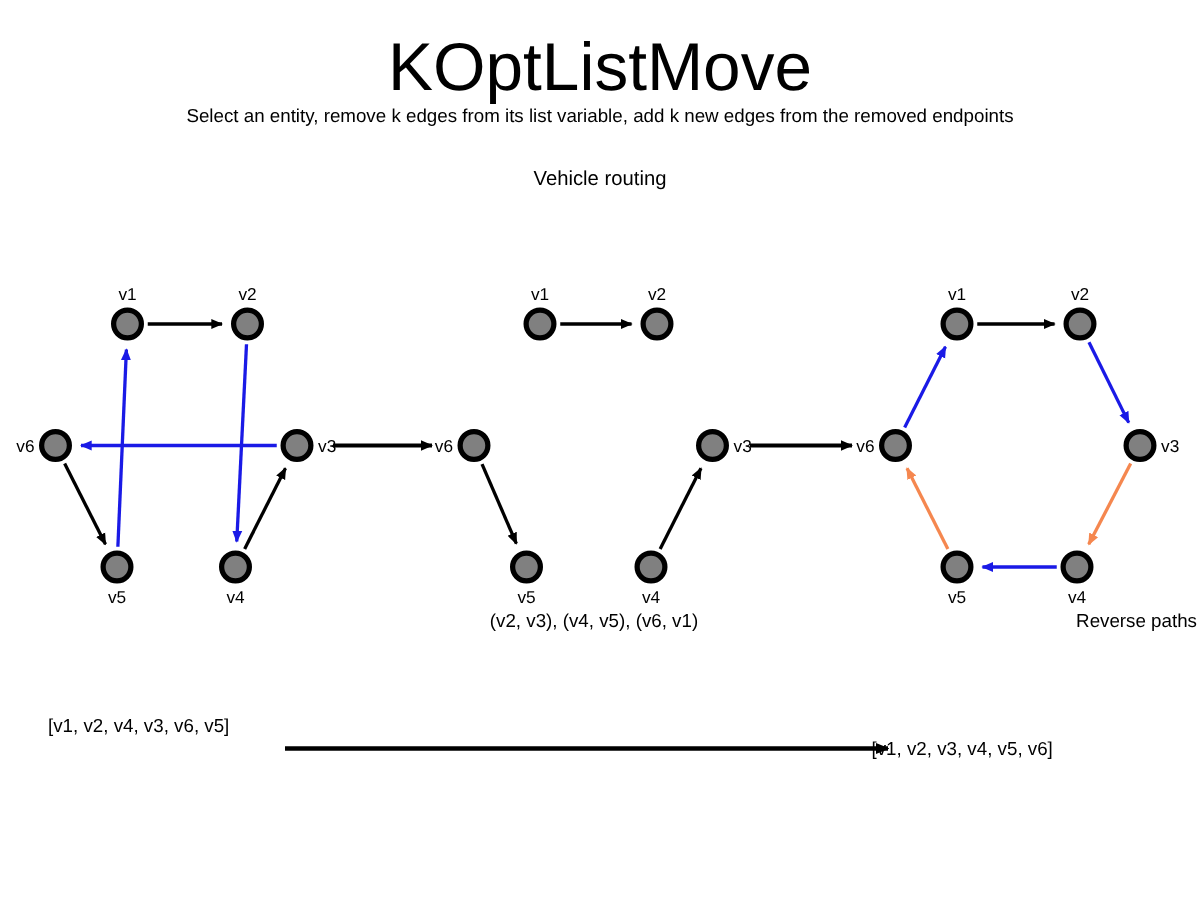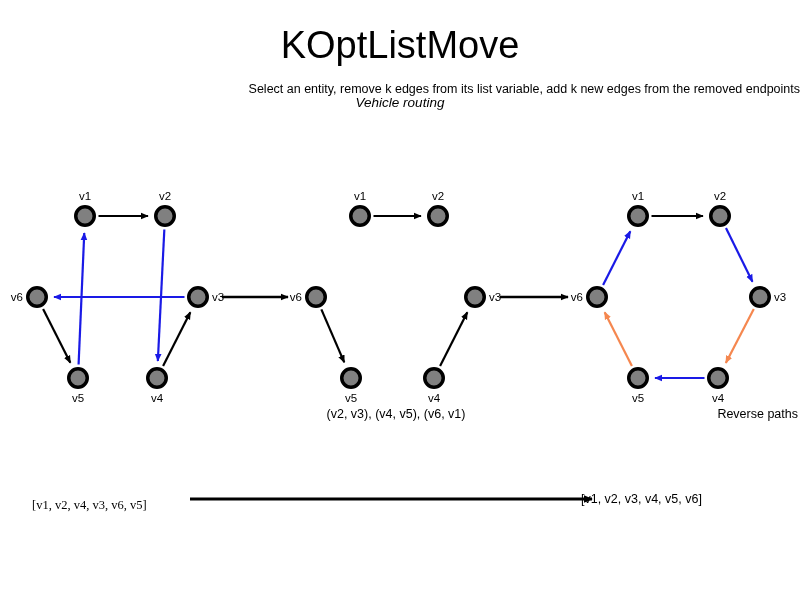--- a/index.html
+++ b/index.html
@@ -4,29 +4,29 @@
 <style>
   html,body{margin:0;padding:0;}
   body{
     width:800px;height:600px;background:#ffffff;
     font-family:"Liberation Sans","DejaVu Sans",sans-serif;
     color:#000;overflow:hidden;position:relative;
   }
   #root{position:absolute;inset:0;}
   .title{
     position:absolute;left:0;right:0;top:24px;text-align:center;
-    font-size:38px;font-weight:400;letter-spacing:0px;line-height:42px;
+    font-size:45px;font-weight:400;letter-spacing:0px;line-height:42px;
   }
   .subtitle{
-    position:absolute;left:0;right:0;top:69px;text-align:right;
-    font-size:12.5px;font-weight:400;line-height:16px;margin-top:12px;
+    position:absolute;left:0;right:0;top:69px;text-align:center;
+    font-size:12.5px;font-weight:400;line-height:16px;
   }
   .section-label{
-    position:absolute;left:0;right:0;top:94px;text-align:center;
-    font-size:13.5px;font-weight:400;line-height:18px;font-style:italic;
+    position:absolute;left:0;right:0;top:110px;text-align:center;
+    font-size:13.5px;font-weight:400;line-height:18px;
   }
   svg#canvas{position:absolute;left:0;top:0;width:800px;height:600px;}
   .cap{
     position:absolute;text-align:center;font-size:12.5px;line-height:16px;
     white-space:nowrap;
   }
   .cap .l1{display:block;}
   .cap .l2{display:block;}
   .listbox{
     position:absolute;font-size:12.5px;line-height:16px;white-space:nowrap;
@@ -165,16 +165,16 @@
 
 
   <div class="cap" style="left:276px;width:240px;top:406px;">
     <span class="l2">(v2, v3), (v4, v5), (v6, v1)</span>
   </div>
 
   <div class="cap" style="left:558px;width:240px;top:406px;text-align:right;">
     <span class="l1">Reverse paths</span>
   </div>
 
-  <div class="listbox" style="left:32px;top:497px;font-family:Liberation Serif, serif;">[v1, v2, v4, v3, v6, v5]</div>
+  <div class="listbox" style="left:32px;top:476px;">[v1, v2, v4, v3, v6, v5]</div>
   <div class="listbox" style="left:581px;top:491px;">[v1, v2, v3, v4, v5, v6]</div>
 
 </div>
 
 </body></html>

